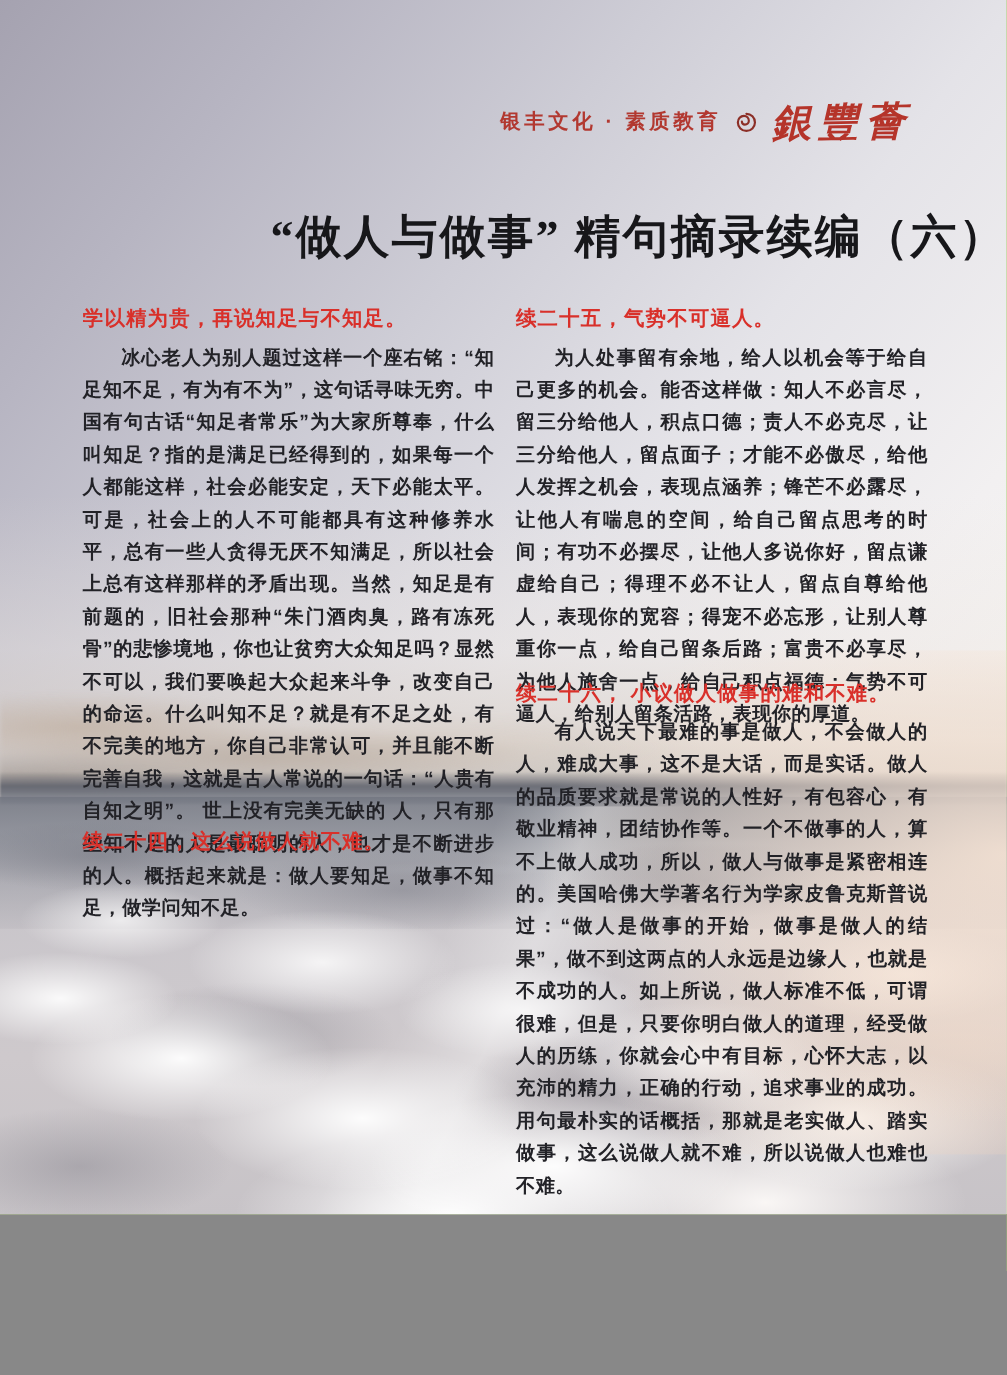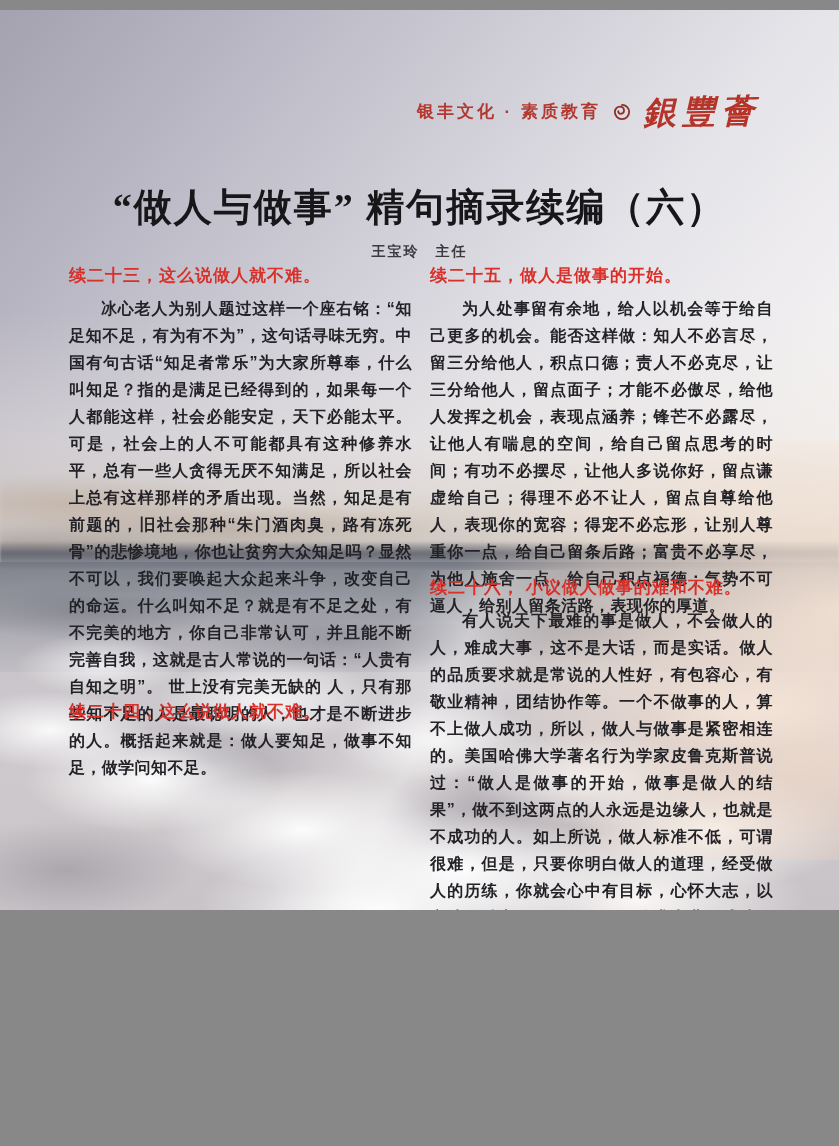--- a/index.html
+++ b/index.html
@@ -1,19 +1,19 @@
 <!DOCTYPE html>
 <html lang="zh"><head>
 <meta charset="utf-8">
 <style>
   html,body{margin:0;padding:0;background:#888;}
   .page{
     position:relative;
-    width:839px;height:900px;
-    margin:10px auto;
+    width:839px;height:1012px;
+    margin:0 auto;
     overflow:hidden;
     background:#bef264;
     font-family:"Liberation Sans", sans-serif;
   }
   
   .bg-sky{
     position:absolute;inset:0;
     background:linear-gradient(128deg,
       #a5a2b0 0%, #b7b5c2 16%, #cecdd6 34%,
       #e4e3e8 52%, #f2f0f1 70%, #faf8f5 88%, #fcfaf7 100%);
@@ -107,20 +107,21 @@
     font-size:33px;letter-spacing:6px;
     color:#b5342a;transform:rotate(-1deg);
   }
   
   .title-block{position:absolute;top:172px;left:0;width:839px;text-align:center;}
   .article-title{
     margin:0;
     font-family:"Liberation Serif", serif;
     font-size:38px;font-weight:bold;letter-spacing:2px;
     color:#17171a;
+    text-align:right;
   }
   .article-byline{
     margin:10px 0 0 0;
     font-size:14px;font-weight:600;letter-spacing:2px;color:#3a3a3e;
   }
   
   .sec{position:absolute;width:343px;}
   .sec-1{left:69px;top:254px;}
   .sec-2{left:69px;top:690px;}
   .sec-3{left:430px;top:254px;}
@@ -164,34 +165,33 @@
     <span class="swirl">
       <svg viewBox="0 0 24 24" width="18" height="18" aria-hidden="true">
         <path d="M12 2.5a9.5 9.5 0 1 1-9.5 9.5c0-4 3-7.3 6.8-7.3 3 0 5.4 2.4 5.4 5.4 0 2.4-1.9 4.3-4.3 4.3-1.9 0-3.4-1.5-3.4-3.4" fill="none" stroke="currentColor" stroke-width="2.4" stroke-linecap="round"></path>
       </svg>
     </span>
     <span class="brand">銀豐薈</span>
   </div>
 
   <div class="title-block">
     <h1 class="article-title">“做人与做事” 精句摘录续编（六）</h1>
-    <p class="article-byline">王宝玲　主任</p>
   </div>
 
   <section class="sec sec-1">
-    <h2>续二十三，这么说做人就不难。</h2>
+    <h2>学以精为贵，再说知足与不知足。</h2>
     <p>冰心老人为别人题过这样一个座右铭：“知足知不足，有为有不为”，这句话寻味无穷。中国有句古话“知足者常乐”为大家所尊奉，什么叫知足？指的是满足已经得到的，如果每一个人都能这样，社会必能安定，天下必能太平。可是，社会上的人不可能都具有这种修养水平，总有一些人贪得无厌不知满足，所以社会上总有这样那样的矛盾出现。当然，知足是有前题的，旧社会那种“朱门酒肉臭，路有冻死骨”的悲惨境地，你也让贫穷大众知足吗？显然不可以，我们要唤起大众起来斗争，改变自己的命运。什么叫知不足？就是有不足之处，有不完美的地方，你自己非常认可，并且能不断完善自我，这就是古人常说的一句话：“人贵有自知之明”。 世上没有完美无缺的 人，只有那些知不足的人是最聪明的人，也才是不断进步的人。概括起来就是：做人要知足，做事不知足，做学问知不足。</p>
   </section>
 
   <section class="sec sec-2">
     <h2>续二十四，这么说做人就不难。</h2>
   </section>
 
   <section class="sec sec-3">
-    <h2>续二十五，做人是做事的开始。</h2>
+    <h2>续二十五，气势不可逼人。</h2>
     <p>为人处事留有余地，给人以机会等于给自己更多的机会。能否这样做：知人不必言尽，留三分给他人，积点口德；责人不必克尽，让三分给他人，留点面子；才能不必傲尽，给他人发挥之机会，表现点涵养；锋芒不必露尽，让他人有喘息的空间，给自己留点思考的时间；有功不必摆尽，让他人多说你好，留点谦虚给自己；得理不必不让人，留点自尊给他人，表现你的宽容；得宠不必忘形，让别人尊重你一点，给自己留条后路；富贵不必享尽，为他人施舍一点，给自己积点福德；气势不可逼人，给别人留条活路，表现你的厚道。</p>
   </section>
 
   <section class="sec sec-4">
     <h2>续二十六， 小议做人做事的难和不难。</h2>
     <p>有人说天下最难的事是做人，不会做人的人，难成大事，这不是大话，而是实话。做人的品质要求就是常说的人性好，有包容心，有敬业精神，团结协作等。一个不做事的人，算不上做人成功，所以，做人与做事是紧密相连的。美国哈佛大学著名行为学家皮鲁克斯普说过：“做人是做事的开始，做事是做人的结果”，做不到这两点的人永远是边缘人，也就是不成功的人。如上所说，做人标准不低，可谓很难，但是，只要你明白做人的道理，经受做人的历练，你就会心中有目标，心怀大志，以充沛的精力，正确的行动，追求事业的成功。用句最朴实的话概括，那就是老实做人、踏实做事，这么说做人就不难，所以说做人也难也不难。</p>
   </section>
 
   <div class="page-number">31</div>
 

